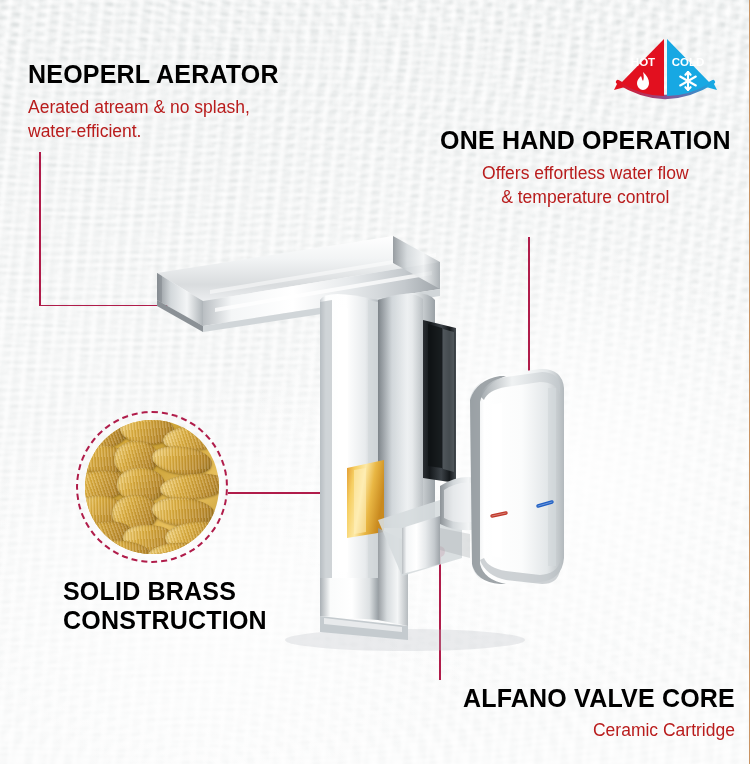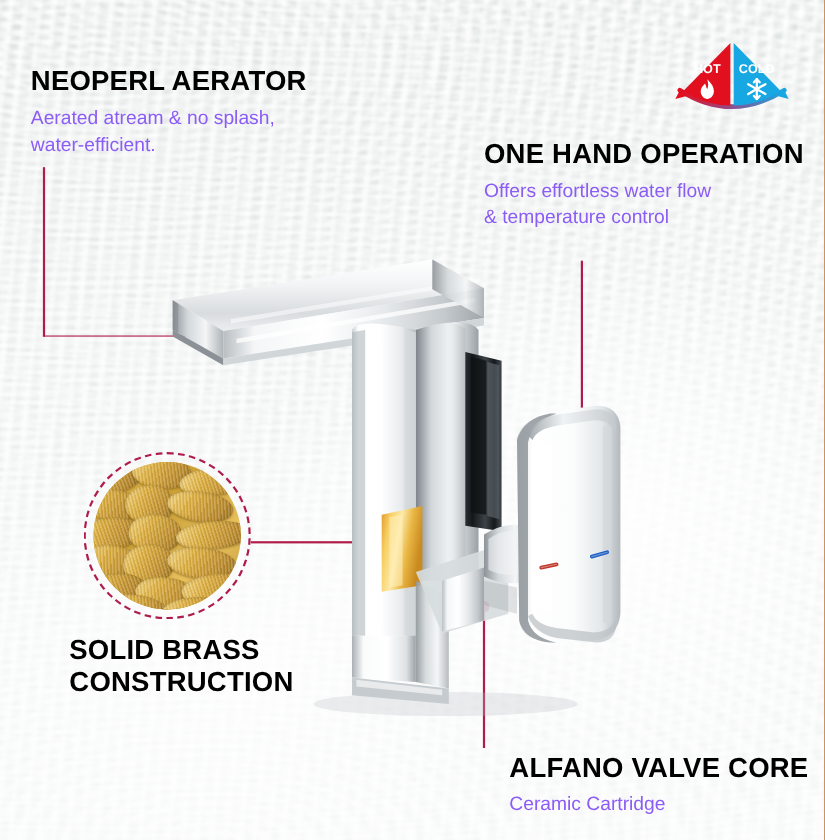--- a/index.html
+++ b/index.html
@@ -74,31 +74,31 @@
     font-weight:700;
     font-size:25px;
     letter-spacing:.2px;
     color:#000000;
     line-height:1.16;
     white-space:pre-line;
   }
   .c-sub {
     margin-top:7px;
     font-size:17.5px;
-    color:#8b5cf6;
+    color:#b91c1c;
     line-height:1.36;
     white-space:pre-line;
     font-weight:400;
   }
 
   #blk-aerator { left:28px; top:60px; }
-  #blk-onehand { left:440px; top:126px; }
+  #blk-onehand { left:440px; top:126px;text-align:center; }
   #blk-brass   { left:28px; top:577px;margin-left:35px; }
   #blk-valve   { left:437px; top:684px;margin-left:26px; }
-  #blk-valve .c-sub { margin-top:6px; }
+  #blk-valve .c-sub { margin-top:6px;text-align:right; }
 
   
   .lead { position:absolute; background:#b01c4a; }
   .dot {
     position:absolute; width:11px; height:11px; border-radius:50%;
     background:#b81b4d;
   }
 
   
   #lead-aer-v { left:39px; top:152px; width:1.6px; height:154px; }

